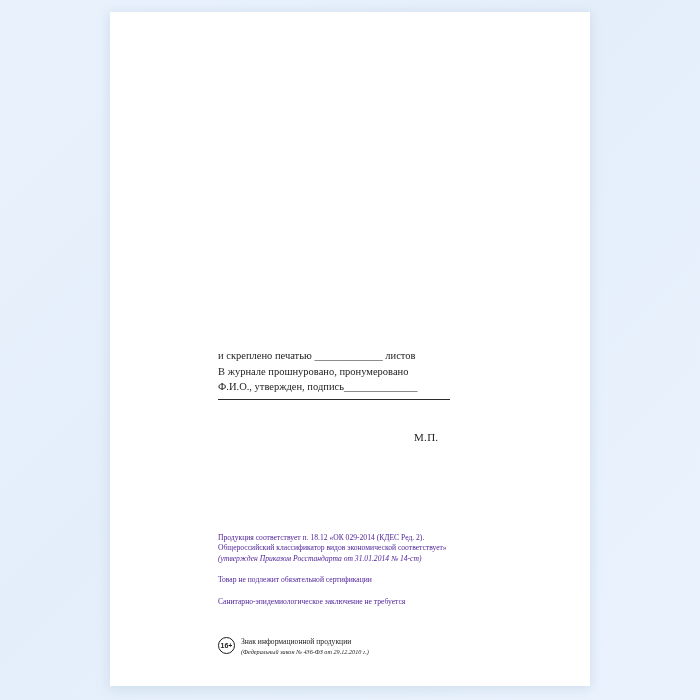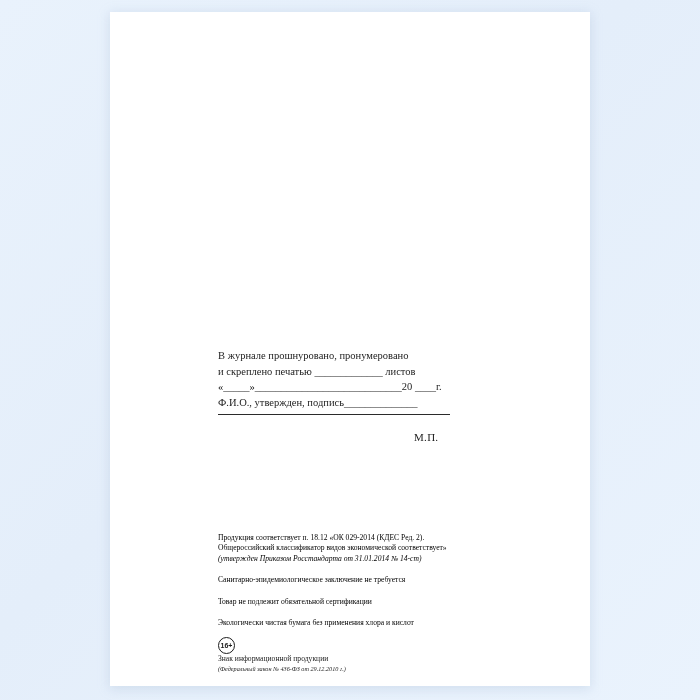--- a/index.html
+++ b/index.html
@@ -64,40 +64,39 @@
     top: 419px;
     font-size: 11px;
     color: #1c1c1c;
     letter-spacing: 0.3px;
   }
   .legal {
     position: absolute;
     left: 108px;
     top: 521px;
     width: 330px;
-    color: #000000;
+    color: #4c1d95;
   }
   .legal p {
     margin: 0;
     font-size: 7.6px;
     line-height: 10.4px;
   }
   .legal .grp {
     margin-bottom: 11px;
   }
   .legal .ital {
     font-style: italic;
   }
   .info-row {
     position: absolute;
     left: 108px;
     top: 625px;
     display: flex;
     align-items: flex-start;
-    flex-direction: column;
   }
   .age-badge {
     width: 17px;
     height: 17px;
     border: 1px solid #1c1c1c;
     border-radius: 50%;
     box-sizing: border-box;
     font-family: "Liberation Sans", sans-serif;
     font-size: 7px;
     font-weight: bold;
@@ -123,43 +122,39 @@
 </head>
 <body>
 
 <div id="stage">
 
   <div class="page-shadow"></div>
 
   <div class="page">
 
     <div class="block-stamp">
+      <div class="line">и скреплено печатью _____________ листов</div>
       <div class="line">В журнале прошнуровано, пронумеровано</div>
-      <div class="line">и скреплено печатью _____________ листов</div>
-      <div class="line">«_____»____________________________20 ____г.</div>
       <div class="line">Ф.И.О., утвержден, подпись______________</div>
       <span class="rule"></span>
     </div>
 
     <div class="mp">М.П.</div>
 
     <div class="legal">
       <div class="grp">
         <p>Продукция соответствует п. 18.12 «ОК 029-2014 (КДЕС Ред. 2).</p>
         <p>Общероссийский классификатор видов экономической соответствует»</p>
         <p class="ital">(утвержден Приказом Росстандарта от 31.01.2014 № 14-ст)</p>
       </div>
       <div class="grp">
-        <p>Санитарно-эпидемиологическое заключение не требуется</p>
-      </div>
-      <div class="grp">
         <p>Товар не подлежит обязательной сертификации</p>
       </div>
       <div class="grp">
-        <p>Экологически чистая бумага без применения хлора и кислот</p>
+        <p>Санитарно-эпидемиологическое заключение не требуется</p>
       </div>
     </div>
 
     <div class="info-row">
       <div class="age-badge">16+</div>
       <div class="info-text">
         <p>Знак информационной продукции</p>
         <p class="small">(Федеральный закон № 436-ФЗ от 29.12.2010 г.)</p>
       </div>
     </div>

